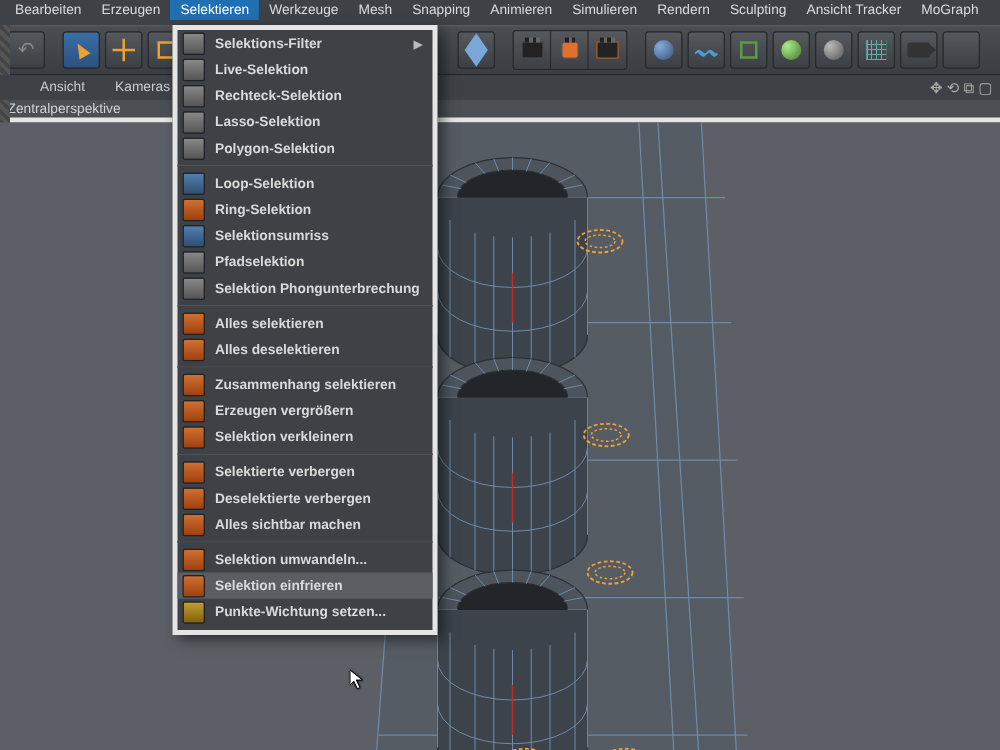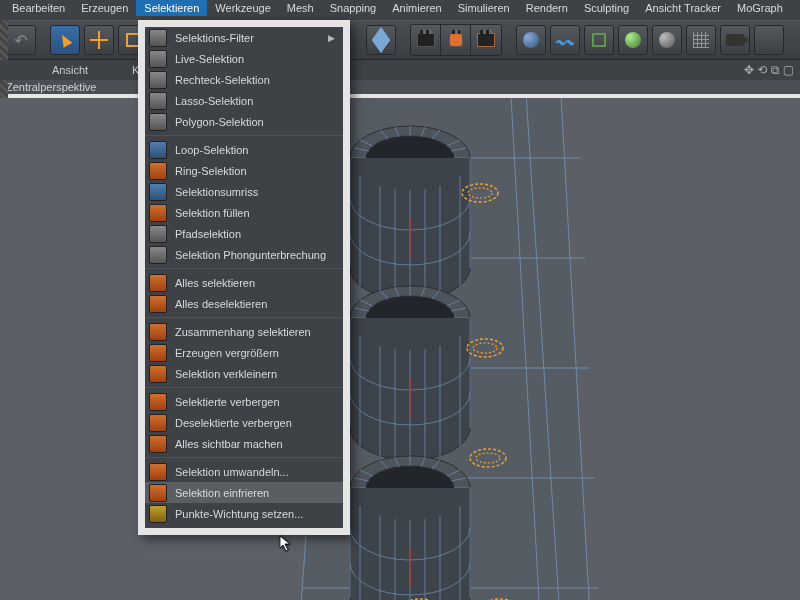--- a/index.html
+++ b/index.html
@@ -28,31 +28,31 @@
   .ico-clip{width:18px;height:14px;background:#222;border:1px solid #555;position:relative;}
   .ico-clip::before{content:"";position:absolute;top:-4px;left:2px;right:2px;height:4px;background:repeating-linear-gradient(90deg,#222 0 3px,#666 3px 6px);}
   .ico-sphere{width:16px;height:16px;border-radius:50%;background:radial-gradient(circle at 30% 30%,#8ad,#357);}
   .ico-bulb{width:12px;height:16px;border-radius:50% 50% 40% 40%;background:radial-gradient(#ffe #666);}
   .ico-orange{background:#e07030;border-radius:3px;}
   .ico-grid{width:16px;height:16px;background:repeating-linear-gradient(0deg,#6aa 0 1px,transparent 1px 4px),repeating-linear-gradient(90deg,#6aa 0 1px,transparent 1px 4px);}
   .ico-cam{width:18px;height:12px;background:#333;position:relative;border-radius:2px;}
   .ico-cam::after{content:"";position:absolute;right:-5px;top:2px;width:0;height:0;border-top:4px solid transparent;border-bottom:4px solid transparent;border-left:5px solid #333;}
 
   
-  .view-subbar { height:20px; background:#3e4246; display:flex; align-items:center; padding:0 4px; font-size:11px; color:#c9cbcd; gap:32px; position:relative;}
+  .view-subbar { height:20px; background:#3e4246; display:flex; align-items:center; padding:0 4px; font-size:11px; color:#c9cbcd; gap:12px; position:relative;}
   .view-subbar .tab{padding:1px 6px;}
   .view-subbar .right-icons{position:absolute;right:6px;display:flex;gap:4px;color:#aaa;font-size:12px;}
   .view-label-bar { height:18px; background:#4b4f53; border-bottom:4px solid #e5e5e5; color:#cfd1d3; font-size:11px; padding:1px 6px;}
 
   
   .viewport { position:absolute; top:98px; left:0; right:0; bottom:0; background:#5c6066; overflow:hidden; }
   .viewport svg { position:absolute; top:0; left:0; }
 
   
-  .dropdown { position:absolute; top:20px; left:138px; width:212px; background:#3e4246; border:7px solid #e5e5e5; box-shadow:4px 4px 10px rgba(0,0,0,.5); z-index:50; padding-bottom:4px;}
+  .dropdown { position:absolute; top:20px; left:138px; width:212px; background:#3e4246; border:4px solid #e5e5e5; box-shadow:4px 4px 10px rgba(0,0,0,.5); z-index:50; padding-bottom:4px;font-weight:bold;}
   .dd-row { display:flex; align-items:center; height:21px; padding:0 8px 0 4px; font-size:11px; color:#d8dadc; gap:8px; position:relative;}
   .dd-row.hover { background:#5a5e63; }
   .dd-row .ico { width:18px; height:18px; background:linear-gradient(#666,#444); border:1px solid #222; border-radius:2px; flex-shrink:0; display:flex;align-items:center;justify-content:center; }
   .dd-row .ico.orange{background:linear-gradient(#d07030,#a04010);}
   .dd-row .ico.blue{background:linear-gradient(#5080b0,#305070);}
   .dd-row .ico.grey{background:linear-gradient(#888,#555);}
   .dd-row .ico.yellow{background:linear-gradient(#c0a030,#806010);}
   .dd-sep { height:1px; background:#2b2e31; margin:3px 0; border-bottom:1px solid #4e5256;}
   .dd-arrow { position:absolute; right:8px; font-size:9px; color:#bbb;}
   .cursor { position:absolute; top:536px; left:280px; z-index:100; width:16px; height:16px; }
@@ -248,24 +248,20 @@
     </div>
     <div class="dd-row">
       <div class="ico orange"></div>
       <span>Ring-Selektion</span>
     </div>
     <div class="dd-row">
       <div class="ico blue"></div>
       <span>Selektionsumriss</span>
     </div>
     <div class="dd-row">
-      <div class="ico orange"></div>
-      <span>Selektion füllen</span>
-    </div>
-    <div class="dd-row">
       <div class="ico grey"></div>
       <span>Pfadselektion</span>
     </div>
     <div class="dd-row">
       <div class="ico grey"></div>
       <span>Selektion Phongunterbrechung</span>
     </div>
     <div class="dd-sep"></div>
     <div class="dd-row">
       <div class="ico orange"></div>

